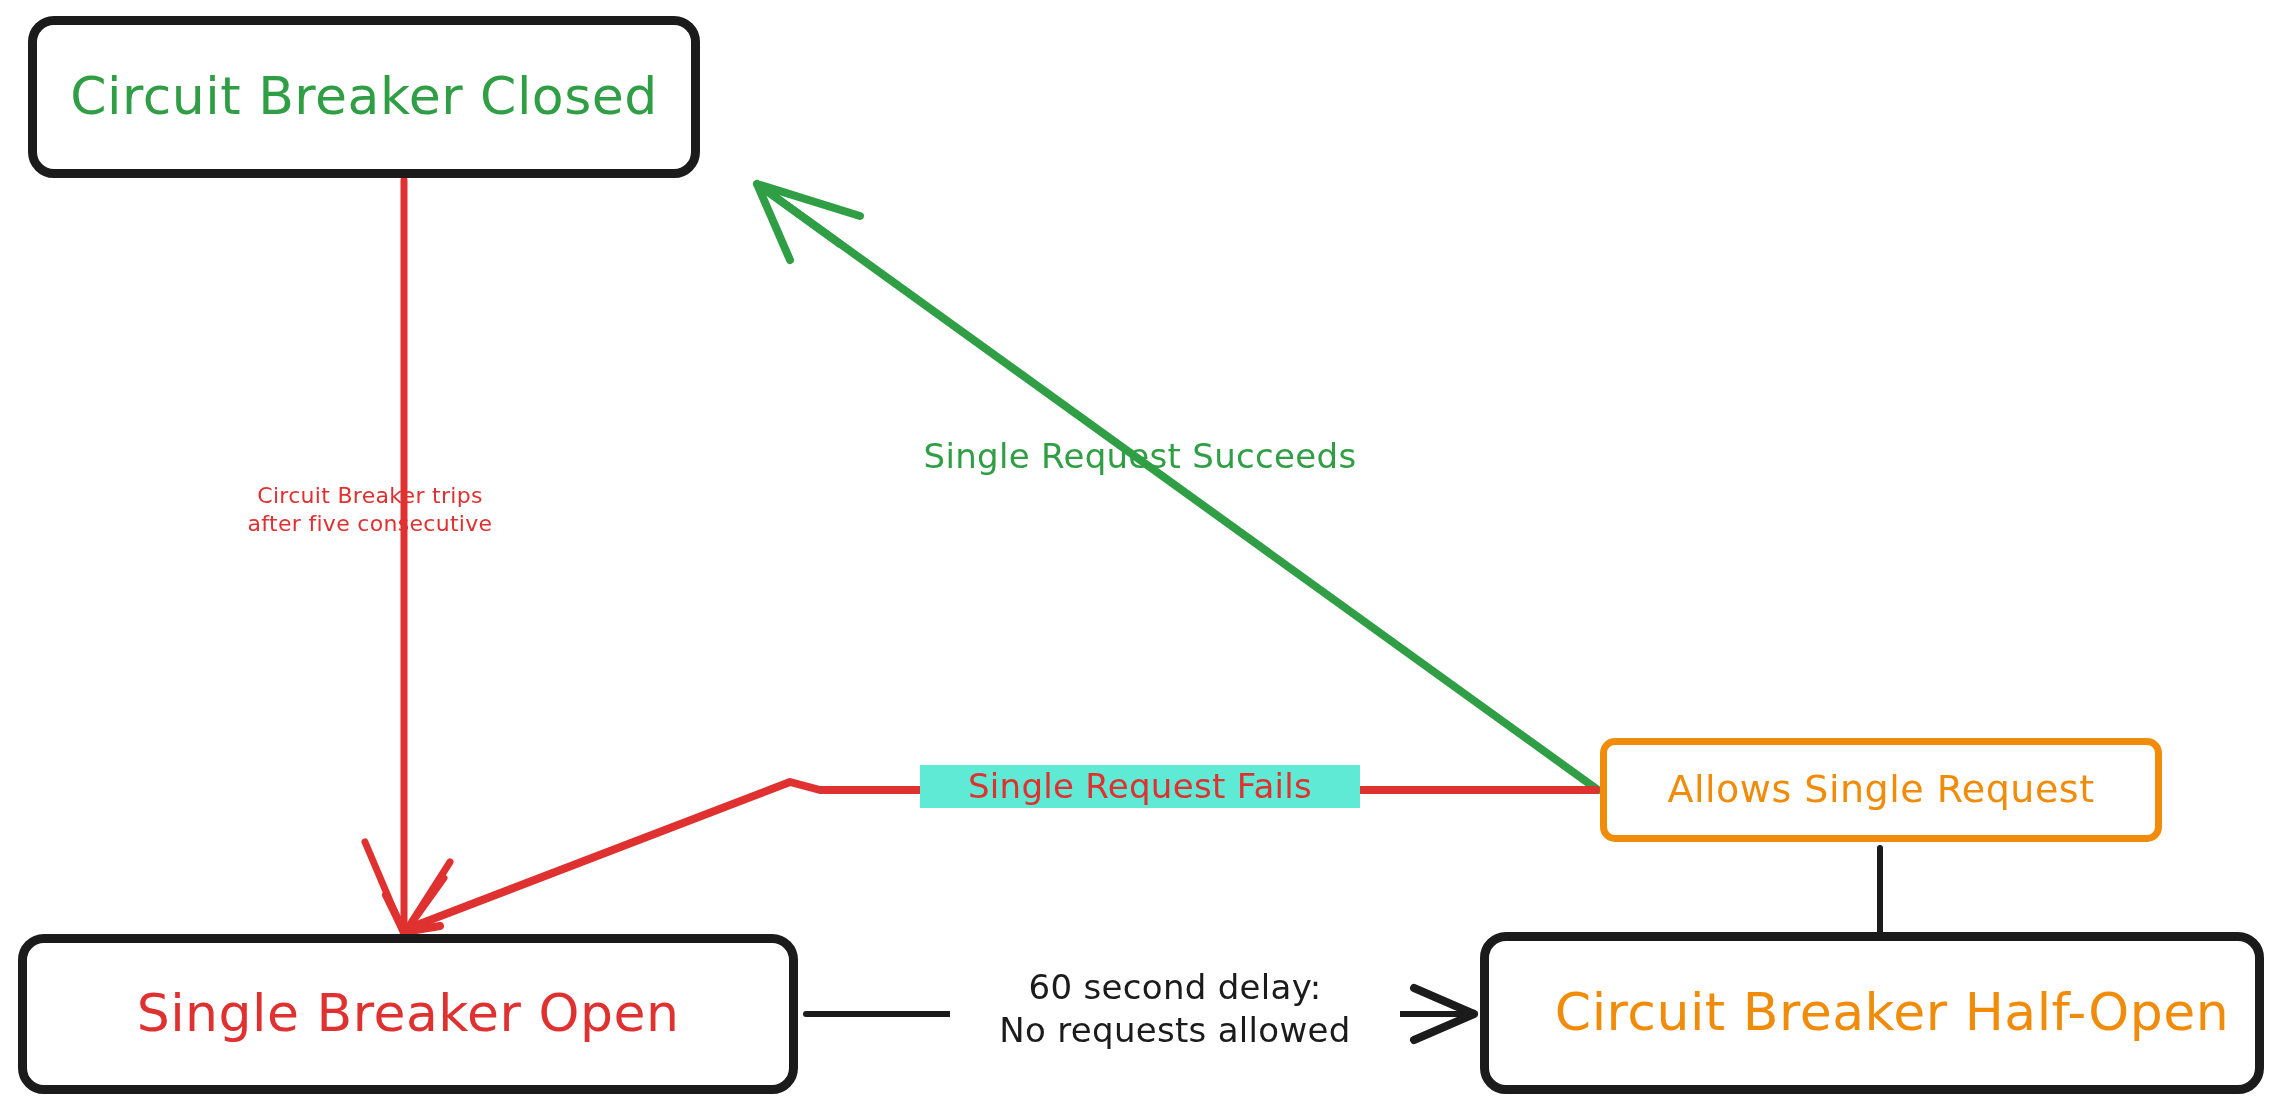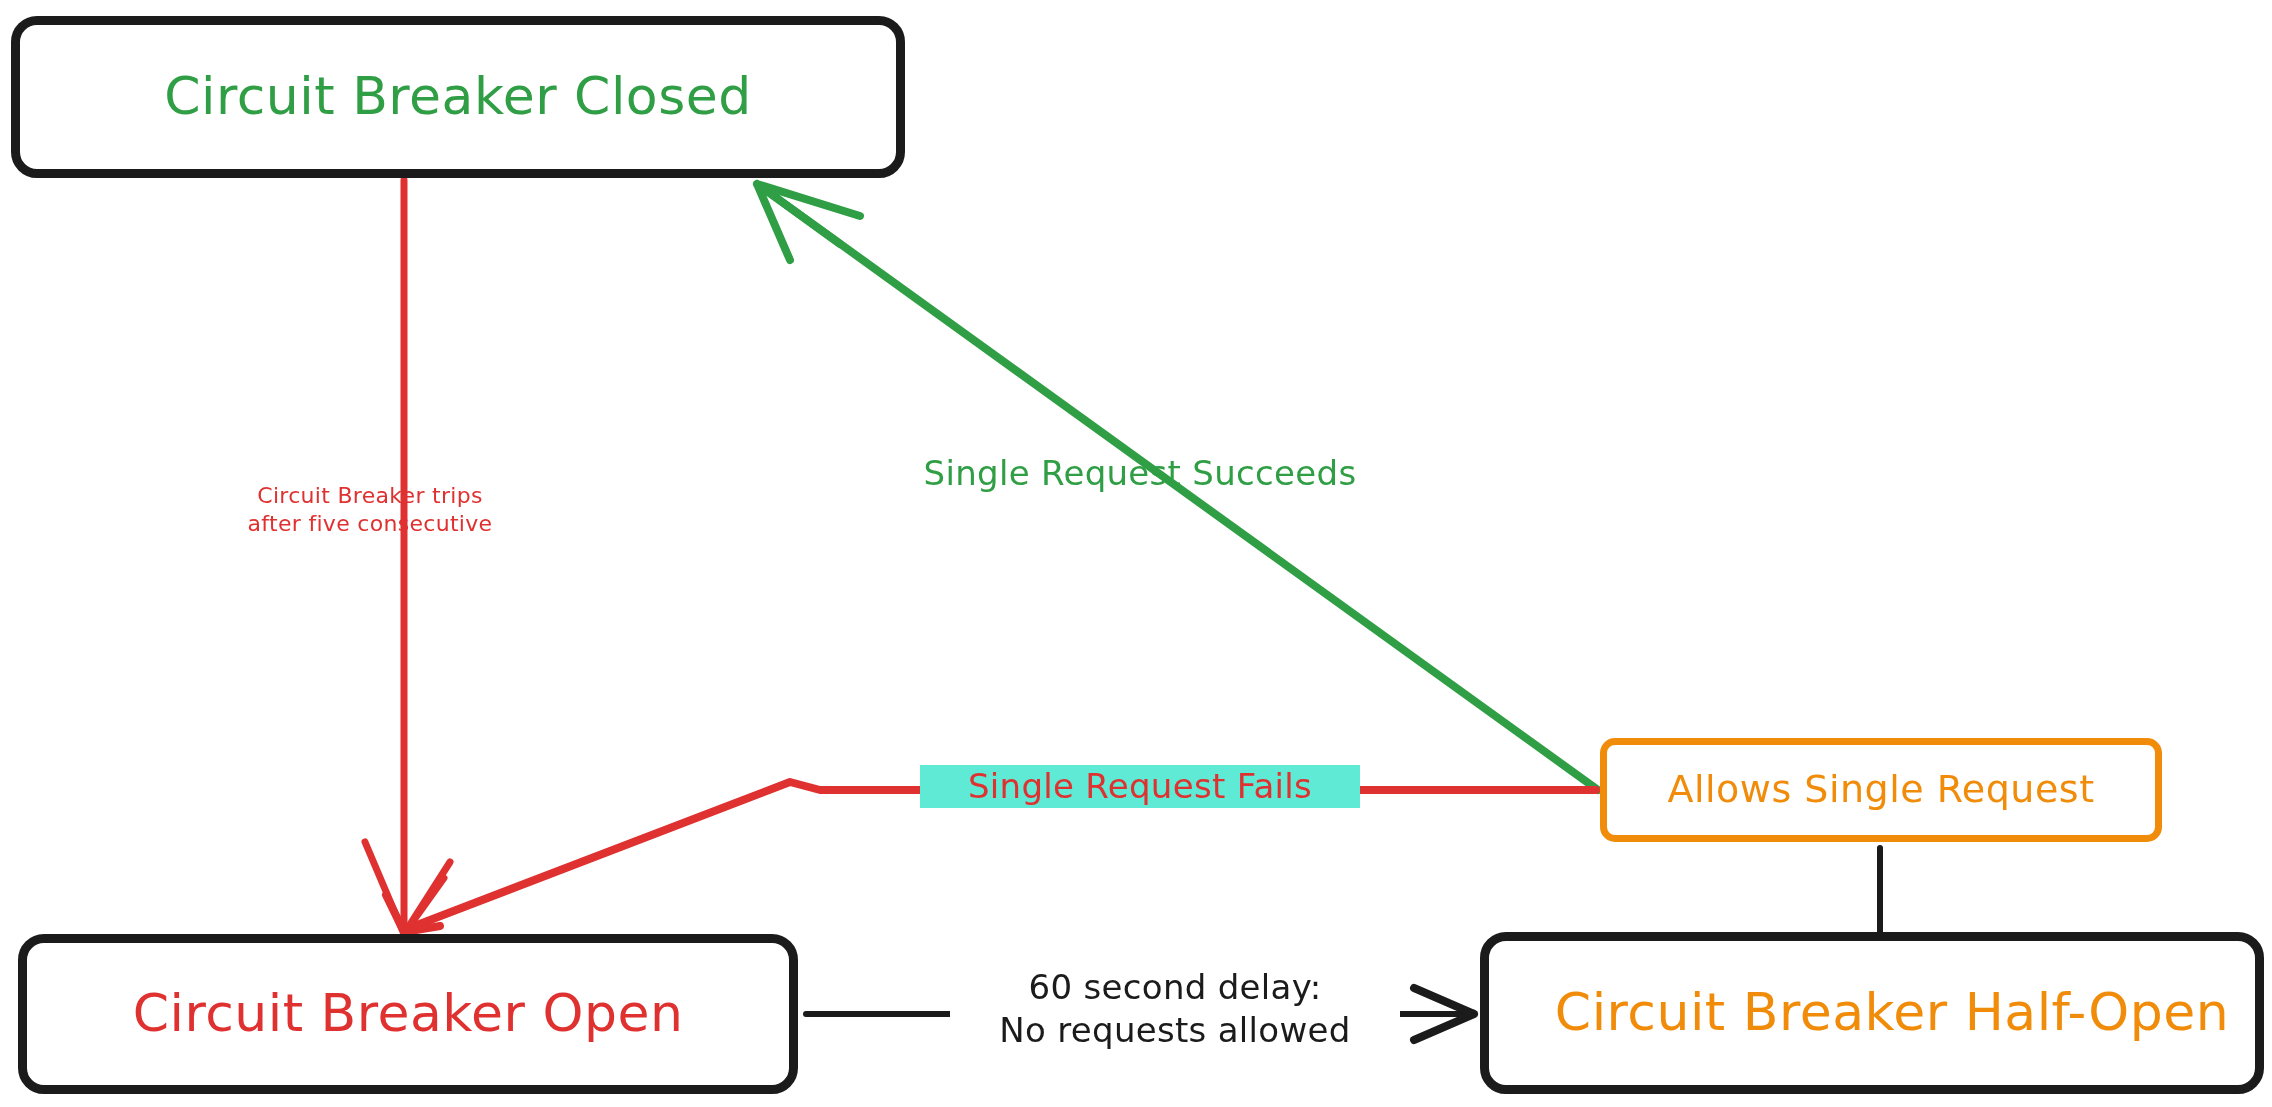--- a/index.html
+++ b/index.html
@@ -40,21 +40,21 @@
     line-height: 1.15;
   }
   .node-label {
     display: block;
     white-space: nowrap;
     letter-spacing: 0.5px;
   }
 
   
   #node-closed {
-    left: 11px;  top: 16px;  width: 894px;  height: 162px;
+    left: 28px;  top: 16px;  width: 672px;  height: 162px;
     border-width: 9px; border-color: #1b1b1b;
   }
   #node-open {
     left: 18px;  top: 934px; width: 780px;  height: 160px;
     border-width: 9px; border-color: #1b1b1b;
   }
   #node-half-open {
     left: 1480px; top: 932px; width: 784px; height: 162px;
     border-width: 9px; border-color: #1b1b1b; padding-left: 40px;
   }
@@ -74,21 +74,21 @@
     text-align: center;
     line-height: 1.25;
     white-space: nowrap;
     letter-spacing: 0.3px;
   }
   #edge-label-trip {
     left: 150px; top: 482px; width: 440px;
     font-size: 22px; color: #e03131;
   }
   #edge-label-succeeds {
-    left: 880px; top: 452px; width: 520px;
+    left: 880px; top: 435px; width: 520px;
     font-size: 34px; color: #2f9e44;
   }
   #edge-label-fails {
     left: 920px; top: 765px; width: 440px;
     font-size: 34px; color: #e03131;
     background: #5eead4;
   }
   #edge-label-delay {
     left: 950px; top: 950px; width: 450px;
     font-size: 34px; color: #1b1b1b;
@@ -128,21 +128,21 @@
     <g>
       <path class="edge-line" d="M 1880 848 L 1880 934" stroke="#1b1b1b" stroke-width="6" fill="none" stroke-linecap="round"></path>
     </g>
   </svg>
 
   <div class="node" id="node-closed">
     <span class="node-label label-closed">Circuit Breaker Closed</span>
   </div>
 
   <div class="node" id="node-open">
-    <span class="node-label label-open">Circuit Breaker Open</span>
+    <span class="node-label label-open">Single Breaker Open</span>
   </div>
 
   <div class="node" id="node-half-open">
     <span class="node-label label-half-open">Circuit Breaker Half-Open</span>
   </div>
 
   <div class="node" id="node-allows">
     <span class="node-label label-allows">Allows Single Request</span>
   </div>
 

